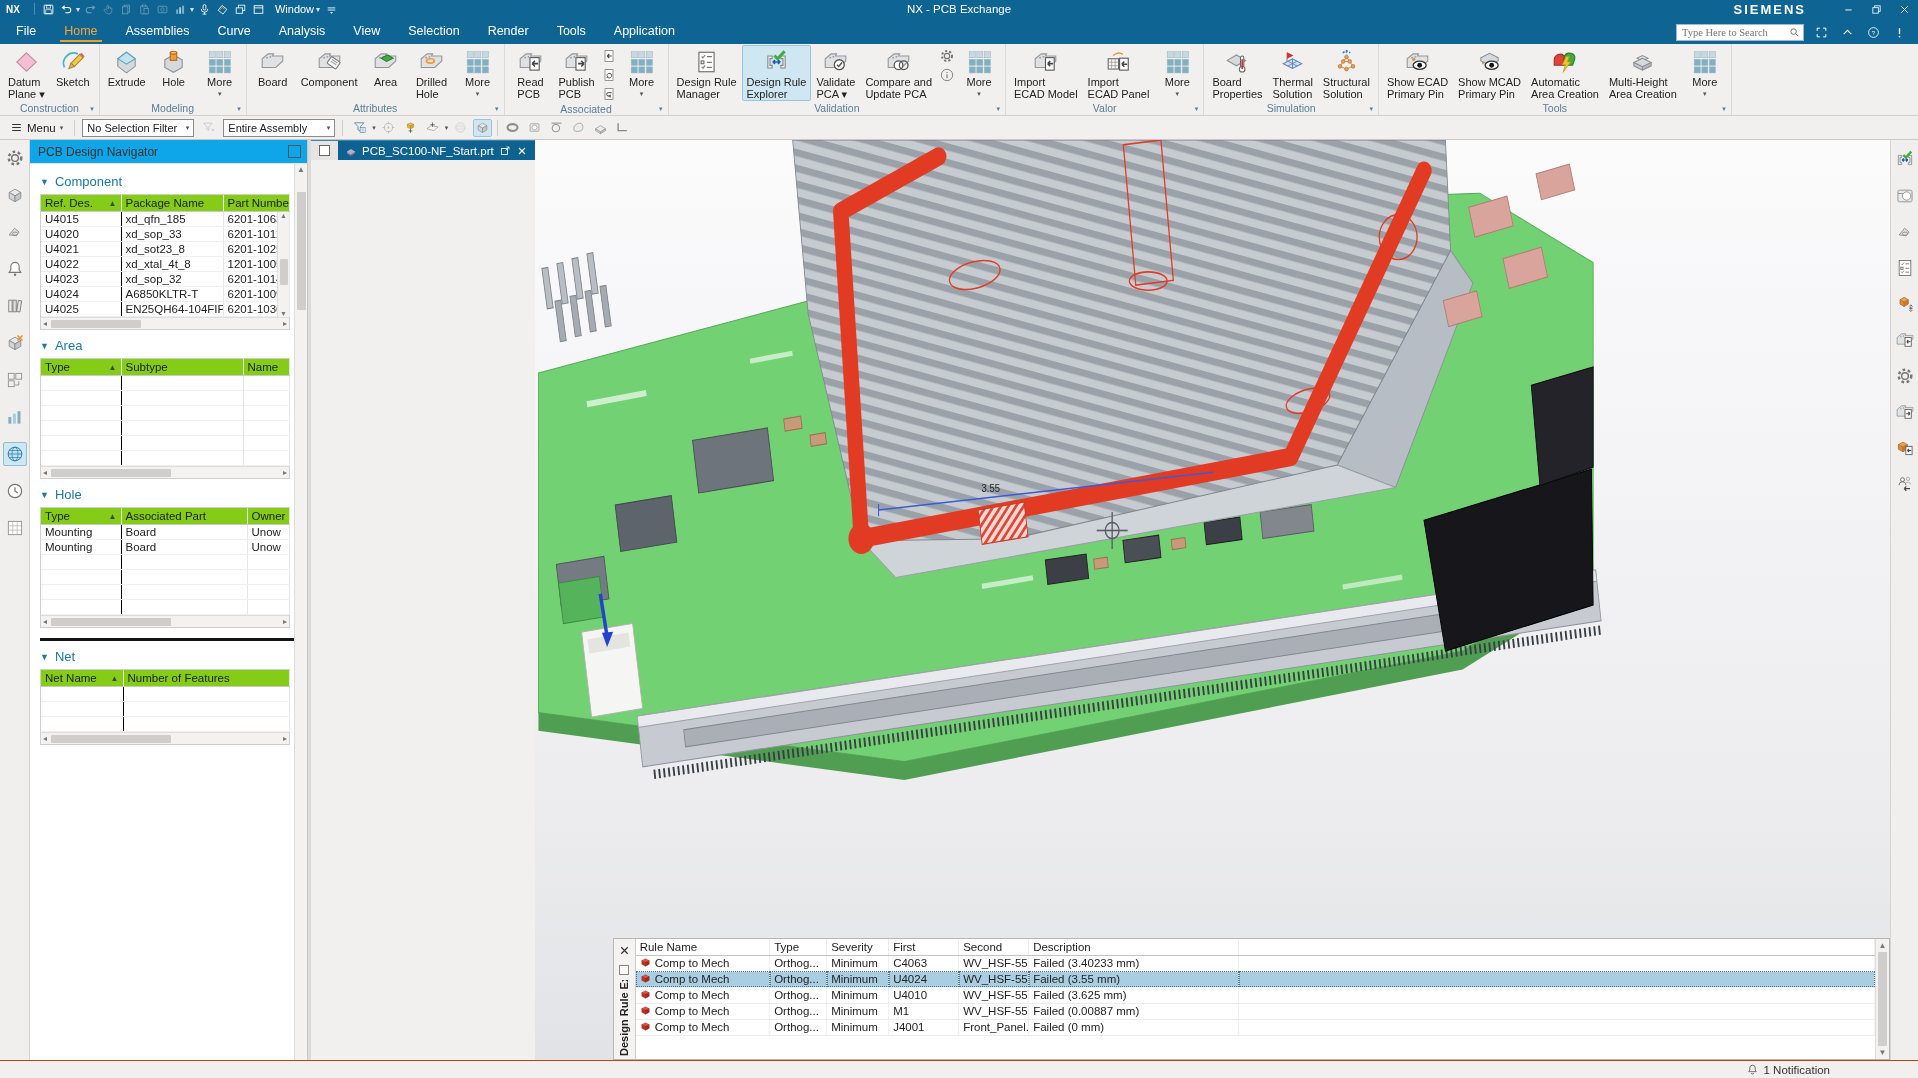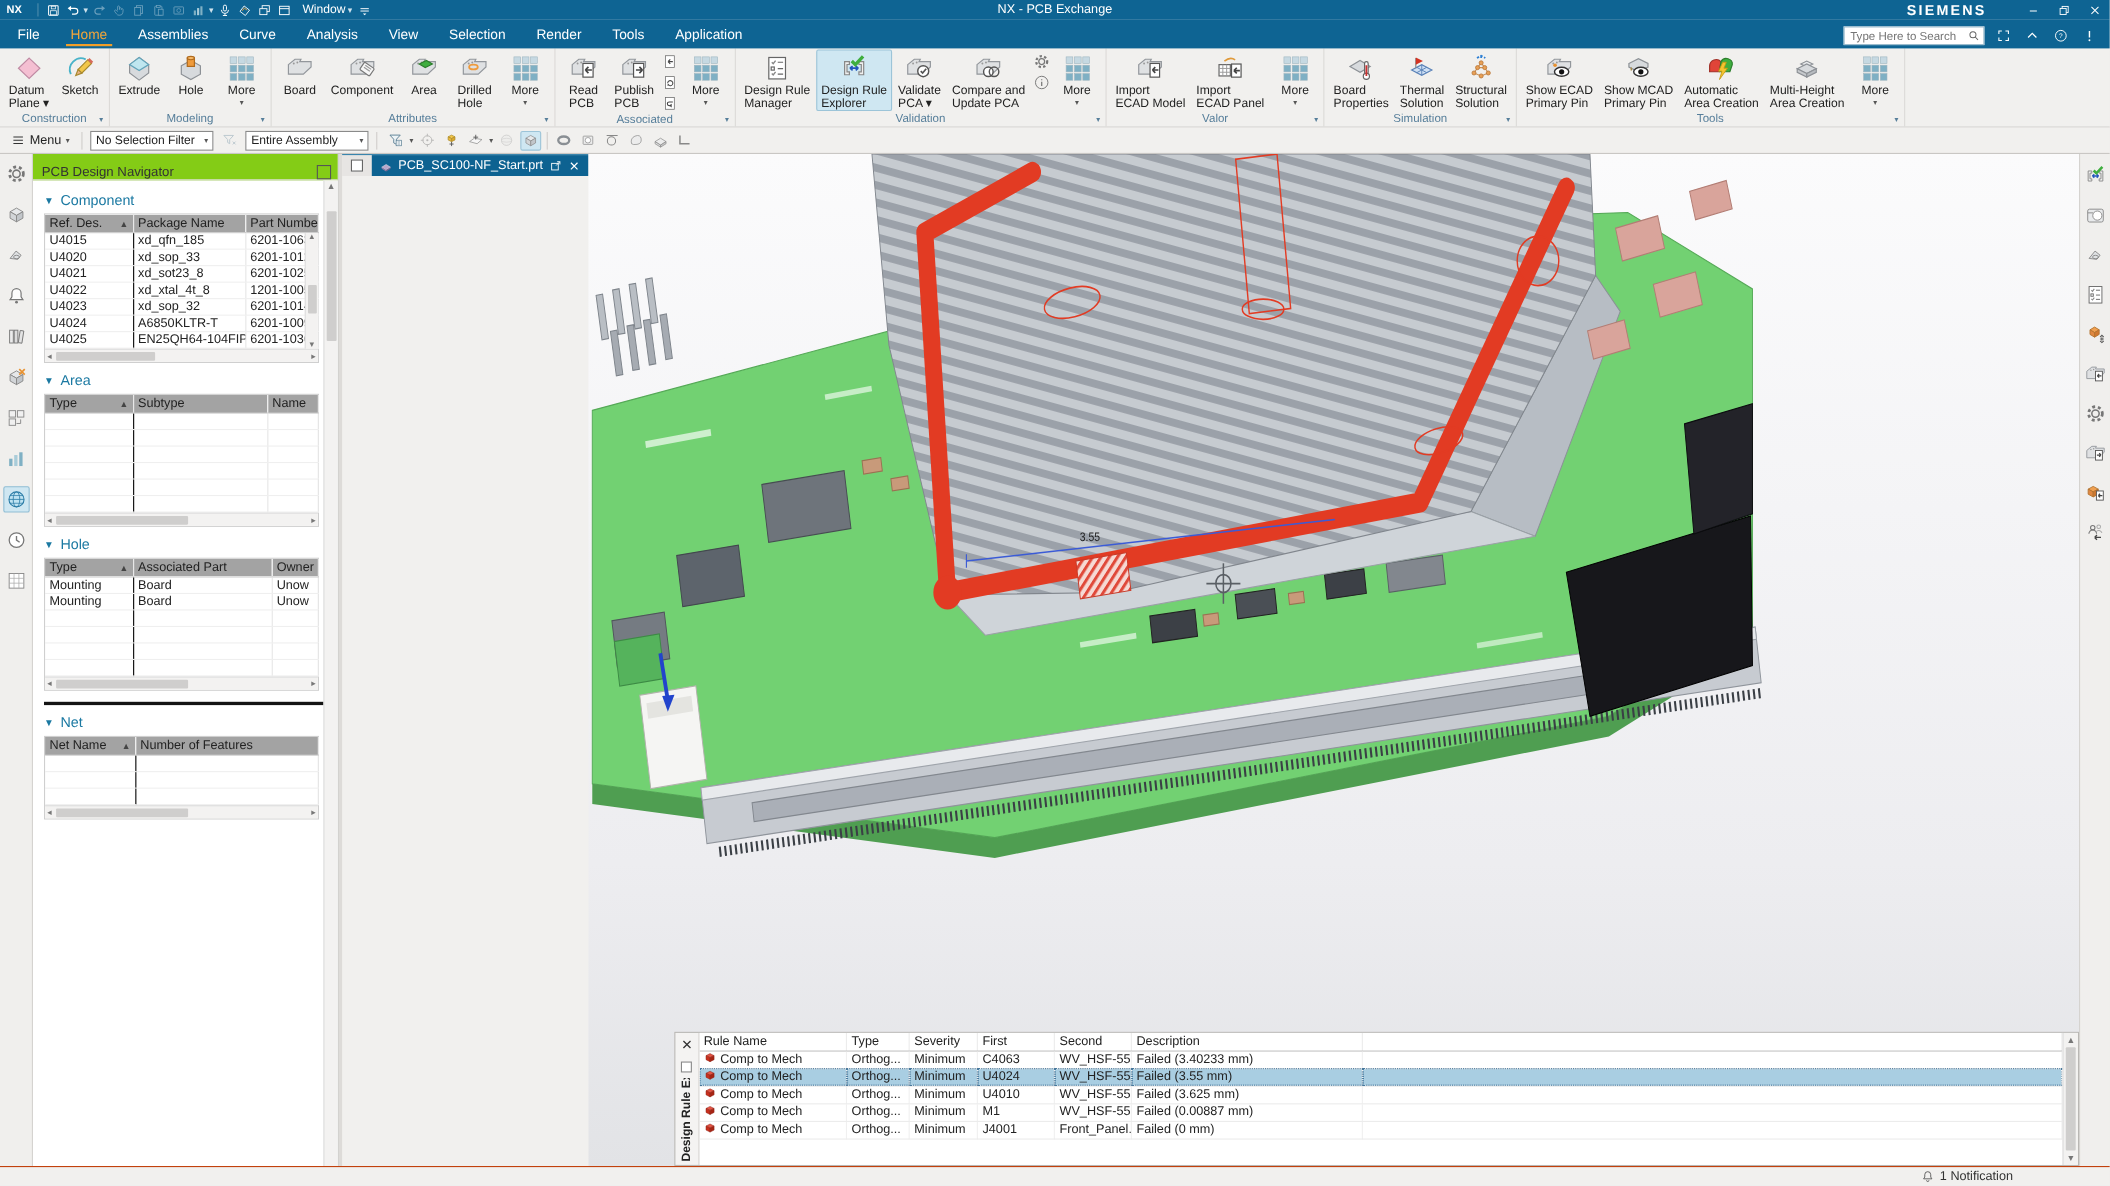--- a/index.html
+++ b/index.html
@@ -25,21 +25,21 @@
   .wc svg { width:11px; height:11px; }
 
   
   #menubar { height:26px; background:#0e6493; display:flex; align-items:flex-end; flex:0 0 auto; position:relative; }
   #menu-tabs { display:flex; align-items:flex-end; padding-left:2px; }
   .mtab { color:#fff; font-size:12.5px; padding:4px 14px 6px; position:relative; cursor:default; }
   .mtab.active { color:#f2a63a; }
   .mtab.active::after { content:""; position:absolute; left:10px; right:10px; bottom:2px; height:2px; background:#f09e28; }
   .mb-right { margin-left:auto; display:flex; align-items:center; gap:8px; padding:0 10px 3px 0; }
   .searchbox { display:flex; align-items:center; background:#fff; border:1px solid #9bbccd; height:17px; width:128px; padding:0 3px 0 5px; }
-  .searchbox input { border:none; outline:none; flex:1; font-size:10.5px; color:#333; width:100px; font-family:Liberation Sans, sans-serif; }
+  .searchbox input { border:none; outline:none; flex:1; font-size:10.5px; color:#333; width:100px; font-family:Liberation Serif, serif; }
   .searchbox svg { width:11px; height:11px; }
   .mico { width:18px; height:16px; display:inline-flex; align-items:center; justify-content:center; }
   .mico svg { width:13px; height:13px; }
 
   
   #ribbon { height:72px; background:#f1f0ee; display:flex; align-items:stretch; border-bottom:1px solid #d2d0cd; flex:0 0 auto; }
   .rgroup { display:flex; flex-direction:column; border-right:1px solid #dcdad7; padding:1px 3px 0; }
   .rrow { display:flex; align-items:flex-start; flex:1; }
   .rbtn { display:flex; flex-direction:column; align-items:center; padding:2px 4px 0; min-width:46px; border-radius:2px; border:1px solid transparent; cursor:default; }
   .rbtn.active { background:#cfe7f2; border-color:#9cc4d8; }
@@ -70,29 +70,29 @@
   
   #main { flex:1; display:flex; min-height:0; }
   #left-rail { width:30px; background:#f0efed; border-right:1px solid #d5d3d0; display:flex; flex-direction:column; align-items:center; padding-top:6px; gap:13px; }
   .railico { width:24px; height:24px; display:flex; align-items:center; justify-content:center; border:1px solid transparent; border-radius:2px; }
   .railico svg { width:20px; height:20px; }
   .railico.selected { background:#cfe7f2; border-color:#8fbdd4; }
   #right-rail { width:28px; background:#f0efed; border-left:1px solid #d5d3d0; display:flex; flex-direction:column; align-items:center; padding-top:8px; gap:12px; }
 
   
   #navigator { width:278px; background:#fff; border-right:1px solid #c9c7c4; display:flex; flex-direction:column; position:relative; }
-  .nav-header { height:24px; display:flex; align-items:flex-end; padding:0 6px 0 8px; font-size:12px; color:#333;
-    border-bottom:1px solid #e4e2e0; background:#84cc16; }
+  .nav-header { height:24px; display:flex; align-items:center; padding:0 6px 0 8px; font-size:12px; color:#333;
+    border-bottom:1px solid #e4e2e0; background:#0ea5e9; }
   .nav-max { margin-left:auto; width:13px; height:13px; border:1px solid #555; display:inline-block; }
   #nav-body { flex:1; overflow:hidden; padding:2px 0 0 10px; position:relative; }
   .sect-h { color:#1b79a2; font-size:13px; margin:8px 0 5px 0; display:flex; align-items:center; gap:6px; }
   .sect-h .tri { font-size:9px; }
   .sect-table { border:1px solid #cfcfcf; width:250px; background:#fff; position:relative; }
   .sect-table table { border-collapse:collapse; table-layout:fixed; width:100%; font-size:11.5px; color:#222; }
-  .sect-table th { font-weight:normal; text-align:left; padding:2px 4px; height:16px; background:#a3a3a3;
+  .sect-table th { font-weight:normal; text-align:left; padding:2px 4px; height:16px; background:#84cc16;
     border-bottom:1px solid #c9c9c9; border-right:1px solid #e6e6e6; overflow:hidden; white-space:nowrap; }
   .sect-table td { padding:1px 4px; height:14px; border-bottom:1px solid #efefef; border-right:1px solid #e6e6e6;
     overflow:hidden; white-space:nowrap; }
   .sect-table td.c0 { border-right:1px solid #000000;margin-left:24px; }
   .sort { font-size:8px; color:#444; float:right; margin-top:2px; }
   .hscroll { height:12px; background:#f3f2f1; border-top:1px solid #ddd; display:flex; align-items:center; font-size:8px; color:#777; }
   .hthumb { height:8px; background:#cfcecd; border-radius:1px; margin:0 2px; }
   .vscroll { position:absolute; top:17px; bottom:12px; right:0; width:12px; background:#f3f2f1; border-left:1px solid #ddd;
     display:flex; flex-direction:column; align-items:center; font-size:7px; color:#777; }
   .vthumb { width:8px; background:#cfcecd; border-radius:1px; flex:0 0 auto; }

